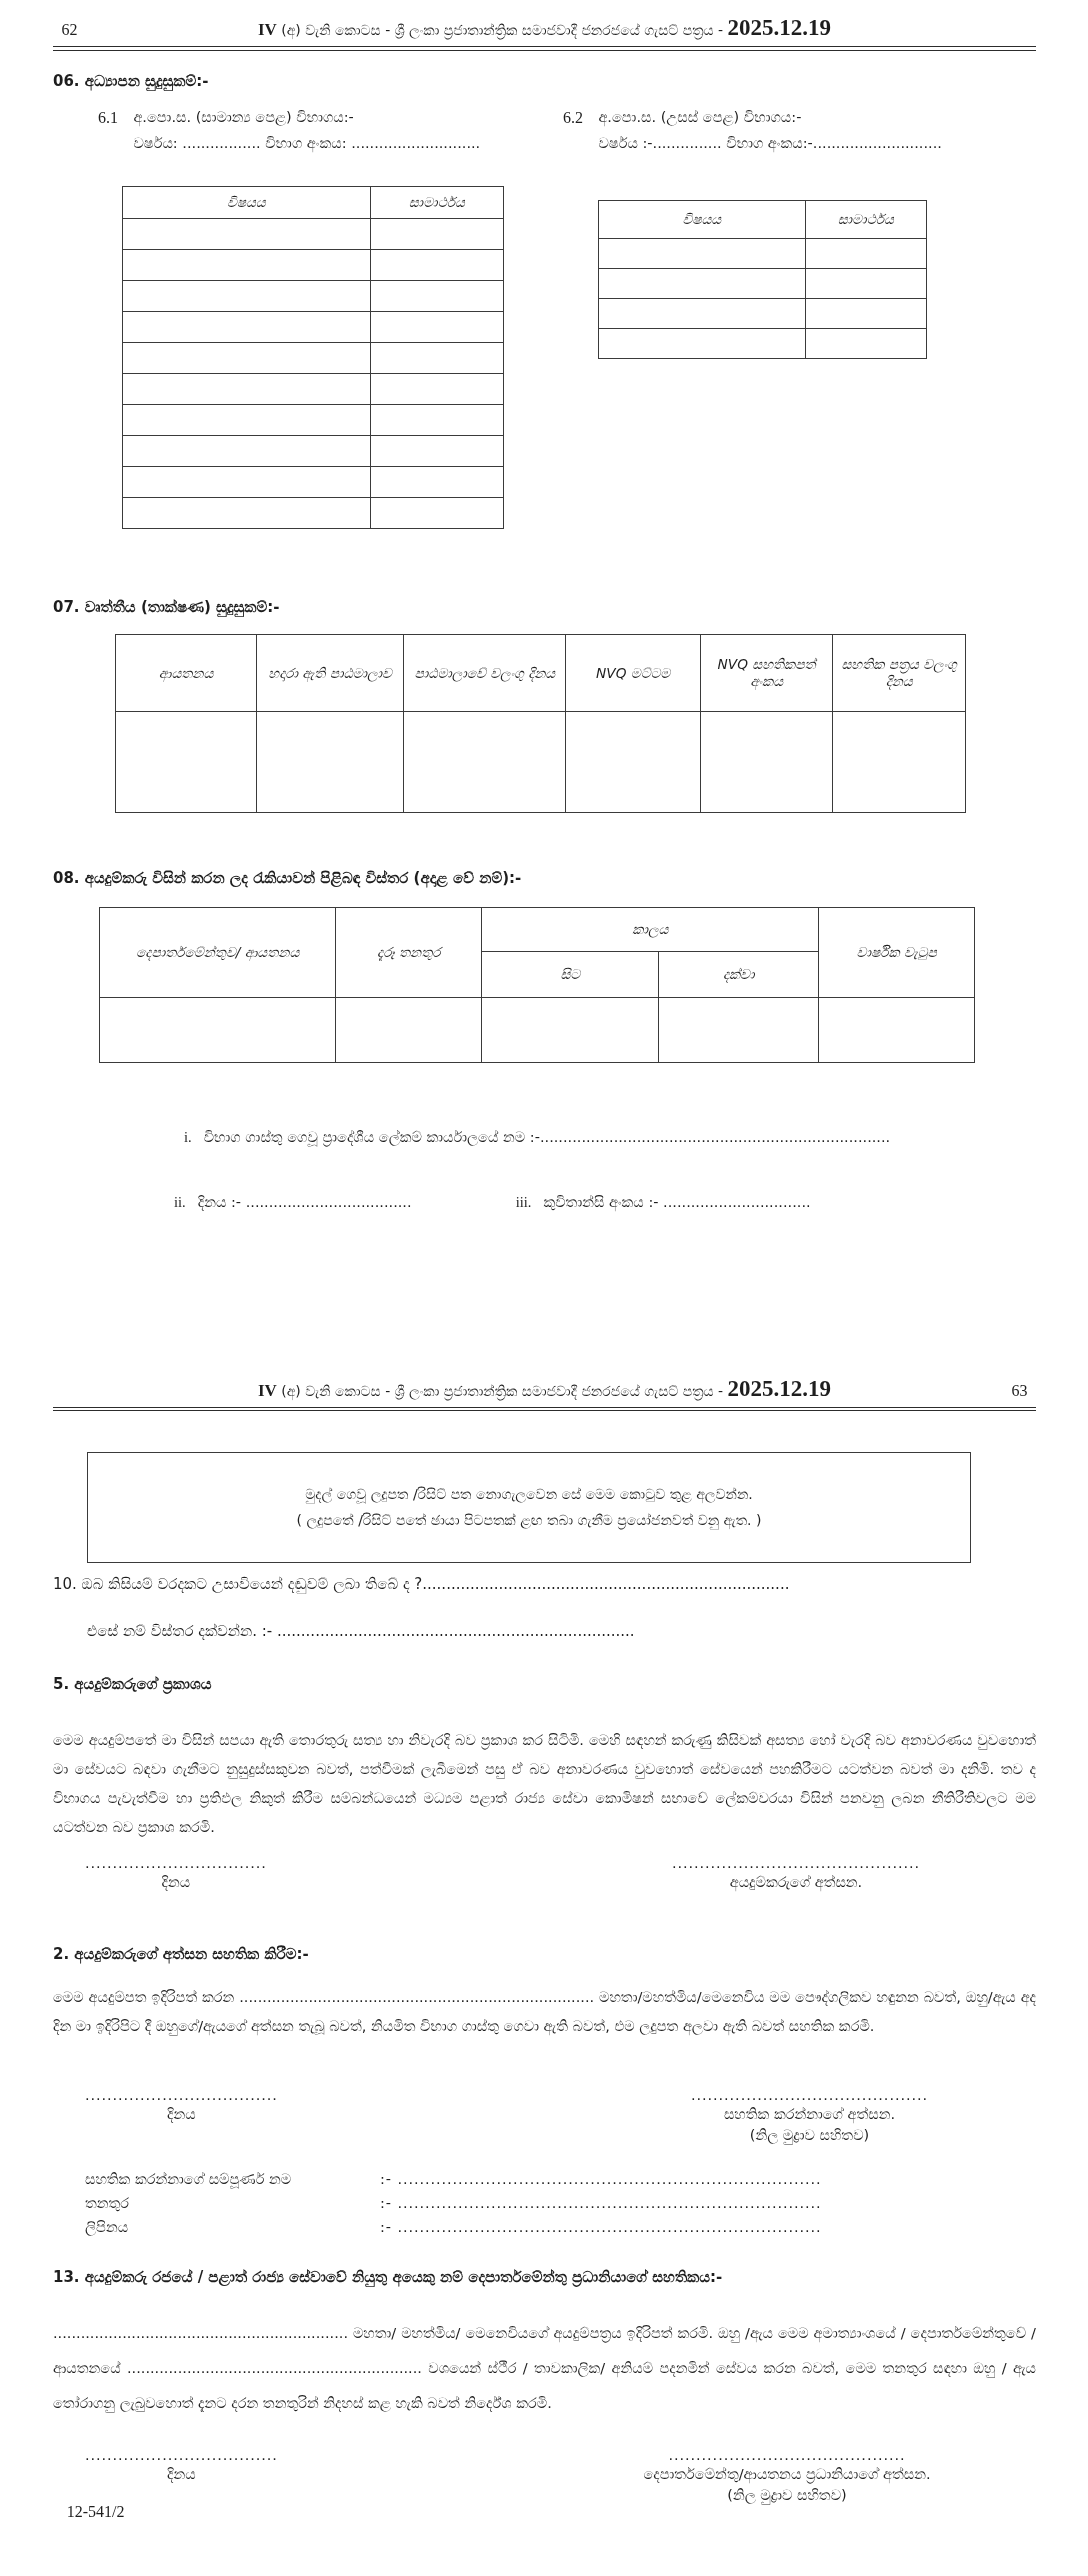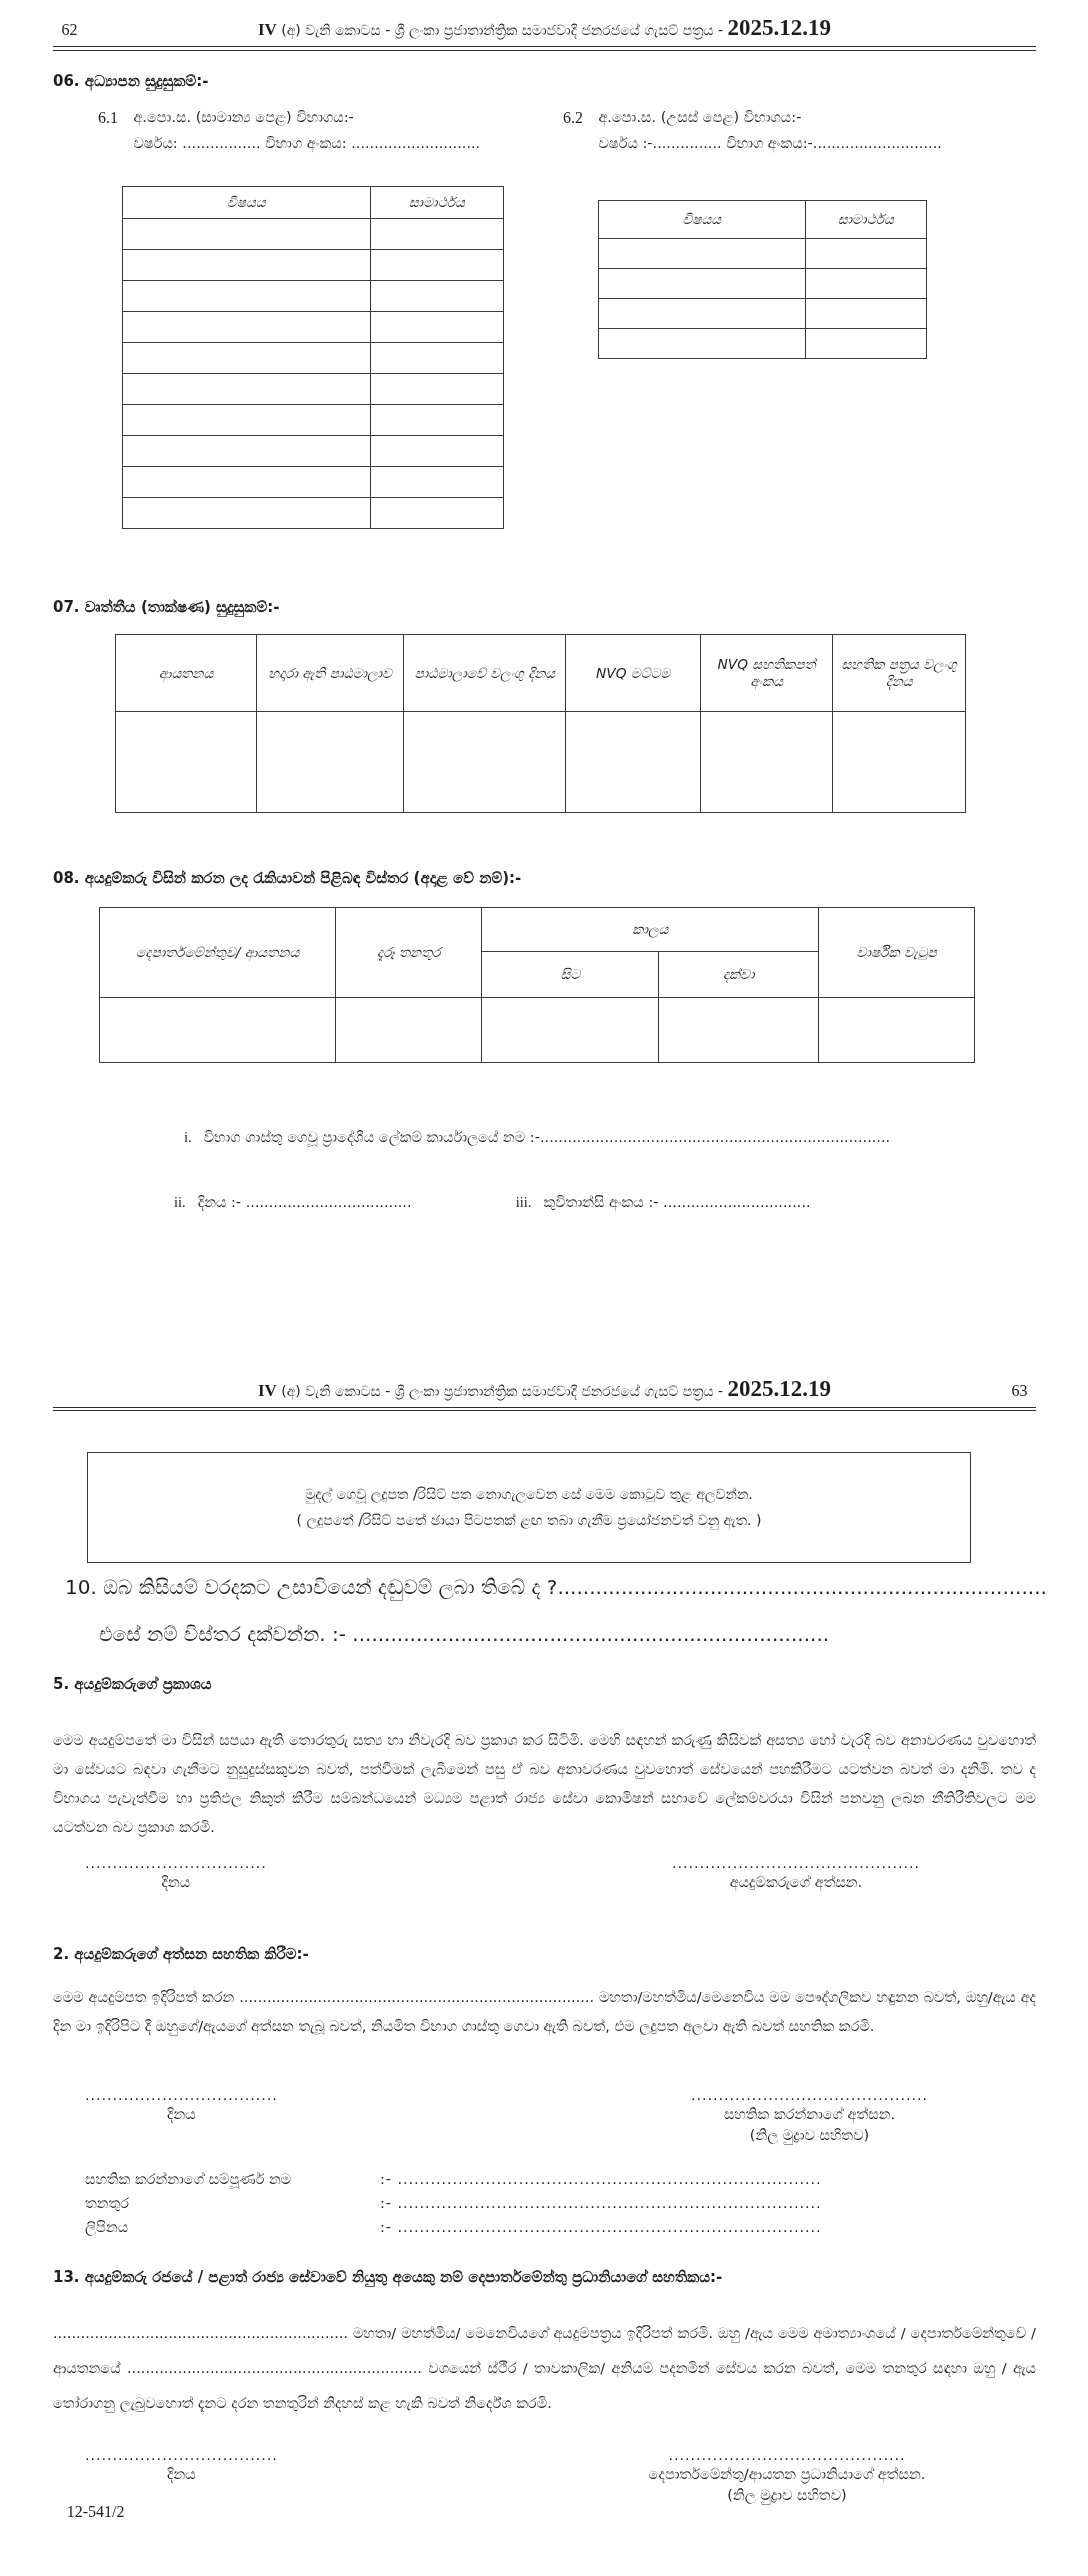--- a/index.html
+++ b/index.html
@@ -15,21 +15,21 @@
 
   
   .hdr { display:grid; grid-template-columns:60px 1fr 60px; align-items:baseline; padding:0 8.5px 5.1px; }
   .pn { font-family:"Liberation Serif","DejaVu Serif",serif; font-size:16px; }
   .hdr-title { text-align:center; font-size:14px; white-space:nowrap; }
   .hdr-title .roman { font-family:"Liberation Serif","DejaVu Serif",serif; font-weight:bold; font-size:17px; }
   .hdr-title .hdate { font-family:"Liberation Serif","DejaVu Serif",serif; font-weight:bold; font-size:23px; }
   .double-rule { height:4.3px; border-top:1.7px solid #2c2c2c; border-bottom:0.9px solid #2c2c2c; }
 
   .sec-h { font-weight:bold; font-size:15px; }
-  .plain { font-size:20px;margin-left:12px; }
+  .plain { font-size:15px; }
 
   
   .exam-row { display:flex; }
   .exam-blk { display:flex; }
   .exam-no { font-family:"Liberation Serif","DejaVu Serif",serif; font-size:16px; margin-right:15.4px; }
   .exam-lines .l2 { margin-top:8.5px; }
 
   
   table { border-collapse:collapse; table-layout:fixed; }
   .tbl { border:1.7px solid #3a3a3a; }
@@ -313,21 +313,21 @@
   <div class="blk sec-h" style="top:2268px;">13.  අයදුම්කරු රජයේ / පළාත් රාජ්‍ය සේවාවේ නියුතු අයෙකු නම් දෙපාර්තමේන්තු ප්‍රධානියාගේ සහතිකය:-</div>
   <div class="blk para" style="top:2316px; line-height:35px;">................................................................ මහතා/ මහත්මිය/ මෙනෙවියගේ අයදුම්පත්‍රය ඉදිරිපත් කරමි.   ඔහු /ඇය මෙම අමාත්‍යාංශයේ / දෙපාර්තමේන්තුවේ / ආයතනයේ ................................................................ වශයෙන් ස්ථීර / තාවකාලික/ අනියම් පදනමින් සේවය කරන බවත්, මෙම තනතුර සඳහා ඔහු / ඇය තෝරාගනු ලැබුවහොත් දැනට දරන තනතුරින් නිදහස් කළ හැකි බවත් නිර්දේශ කරමි.</div>
 
   <div class="sig-row" style="top:2447px; height:68px;">
     <span class="sig-left">
       <div class="dots">...................................</div>
       <div class="sig-label">දිනය</div>
     </span>
     <span class="sig-right" style="left:546px; width:376px;">
       <div class="dots">...........................................</div>
-      <div class="sig-label">දෙපාර්තමේන්තු/ආයතන ප්‍රධානියාගේ අත්සන.</div>
+      <div class="sig-label">දෙපාර්තමේන්තු/ආයතනය ප්‍රධානියාගේ අත්සන.</div>
       <div class="sig-label">(නිල මුද්‍රාව සහිතව)</div>
     </span>
   </div>
 
   <div class="blk ref" style="top:2503px; padding-left:13.7px;">12-541/2</div>
 
 </div>
 
 
 </body></html>

